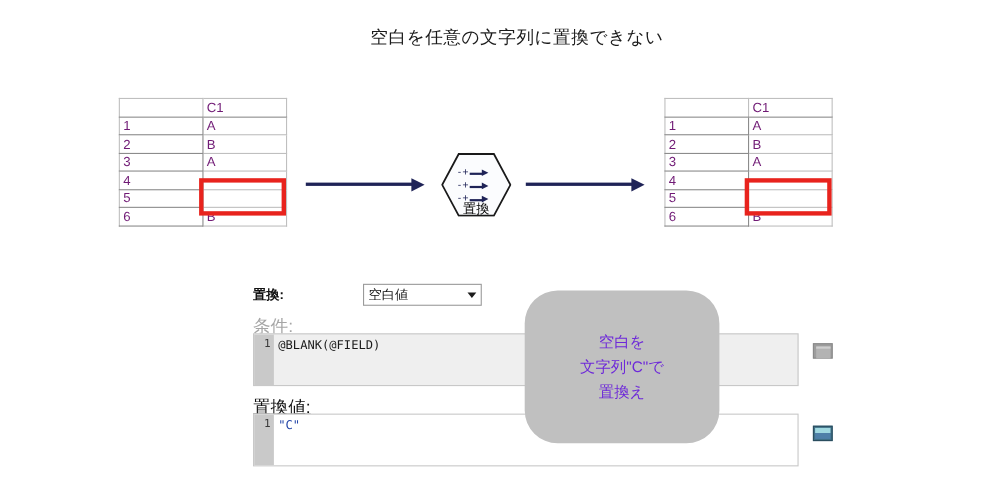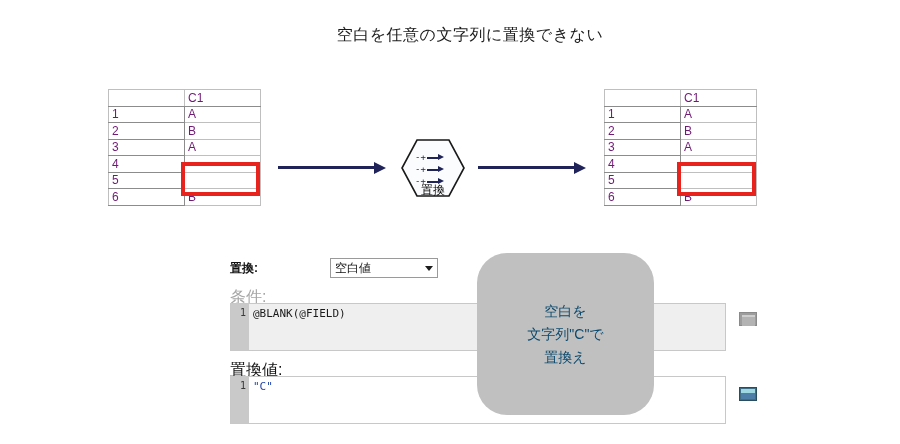--- a/index.html
+++ b/index.html
@@ -194,32 +194,32 @@
     border-radius: 8px;
     display: flex;
     align-items: center;
     justify-content: center;
     font-size: 15px;
     color: #111;
   }
   .callout-big {
     position: absolute;
     left: 457px;
-    top: 253px;
+    top: 264px;
     width: 177px;
-    height: 162px;
+    height: 139px;
     background: #c0c0c0;
     border-radius: 30px;
     display: flex;
     align-items: center;
     justify-content: center;
     text-align: center;
     font-size: 14px;
     line-height: 23px;
-    color: #0c4a6e;
+    color: #6d28d9;
     z-index: 20;
   }
 
   
   .form-row {
     position: absolute;
     left: 210px;
     top: 258px;
     display: flex;
     align-items: center;

